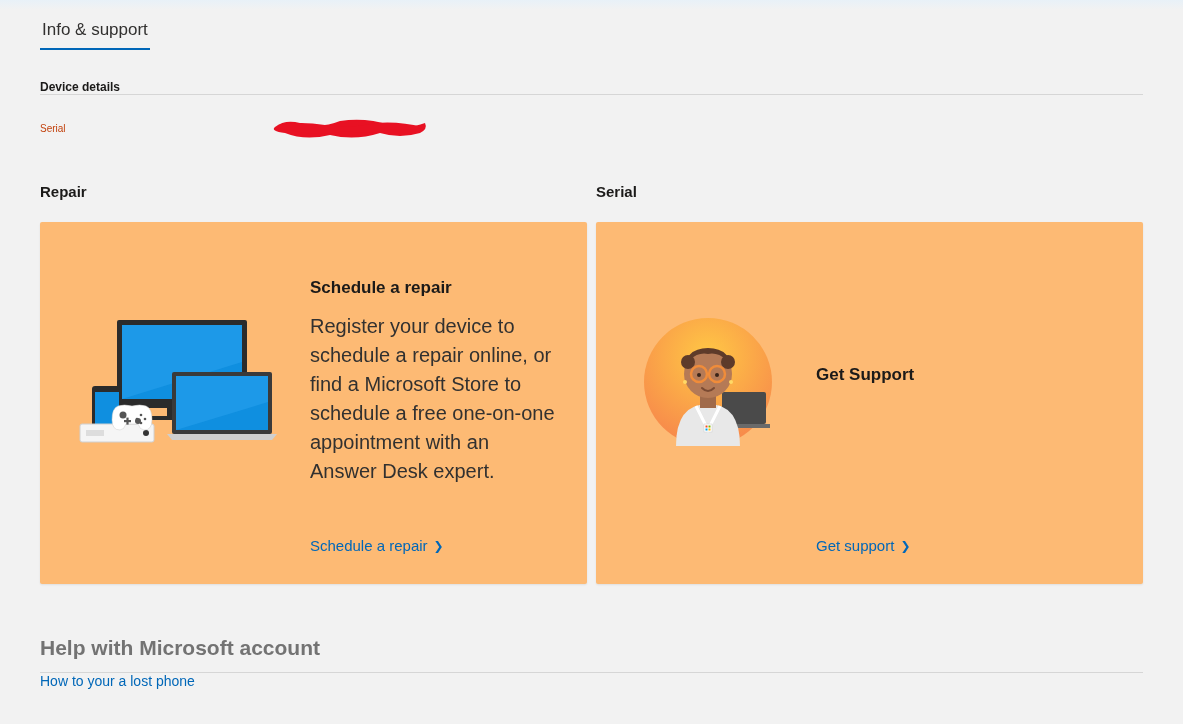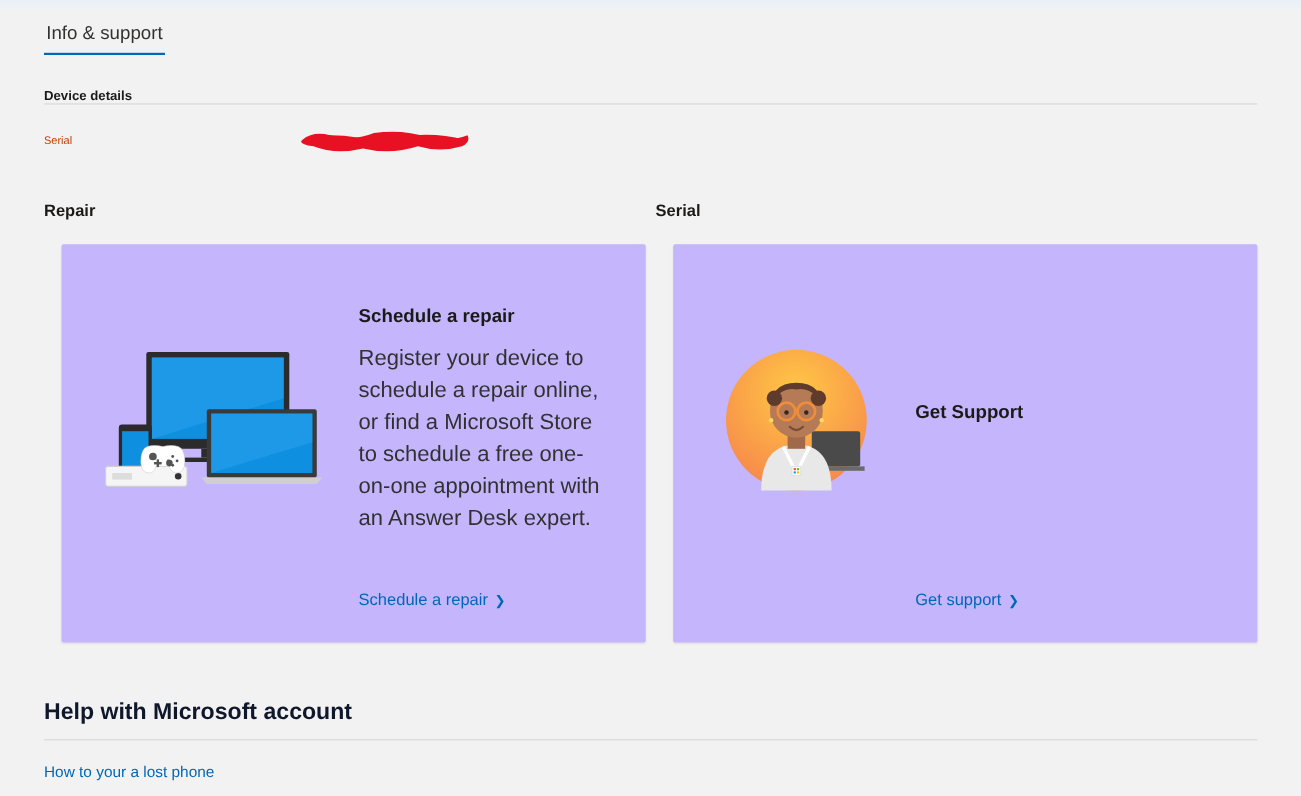--- a/index.html
+++ b/index.html
@@ -63,29 +63,28 @@
     .card-col {
       flex: 1;
     }
     .col-heading {
       font-size: 15px;
       font-weight: 600;
       color: #1b1a19;
       margin-bottom: 22px;
     }
     .card {
-      background: #c4b5fd;
+      background: #fdba74;
       border-radius: 2px;
       box-shadow: 0 1px 2px rgba(0,0,0,0.08);
       padding: 32px 32px 30px 32px;
       display: flex;
       gap: 28px;
       min-height: 362px;
       flex-direction: column;
-      margin-left: 16px;
     }
     .card-body {
       display: flex;
       gap: 28px;
       flex: 1;
       align-items: center;
     }
     .card-image {
       width: 210px;
       min-width: 210px;
@@ -135,24 +134,23 @@
     }
     .card-link .chevron {
       font-size: 12px;
     }
     .help-section {
       margin-top: 52px;
     }
     .help-heading {
       font-size: 21px;
       font-weight: 600;
-      color: #0f172a;
+      color: #737373;
       padding-bottom: 12px;
       border-bottom: 1px solid #d6d6d6;
-      margin-bottom: 20px;
     }
     .help-link {
       color: #0067b8;
       font-size: 14px;
       cursor: pointer;
     }
   </style>
 </head>
 <body>
 

